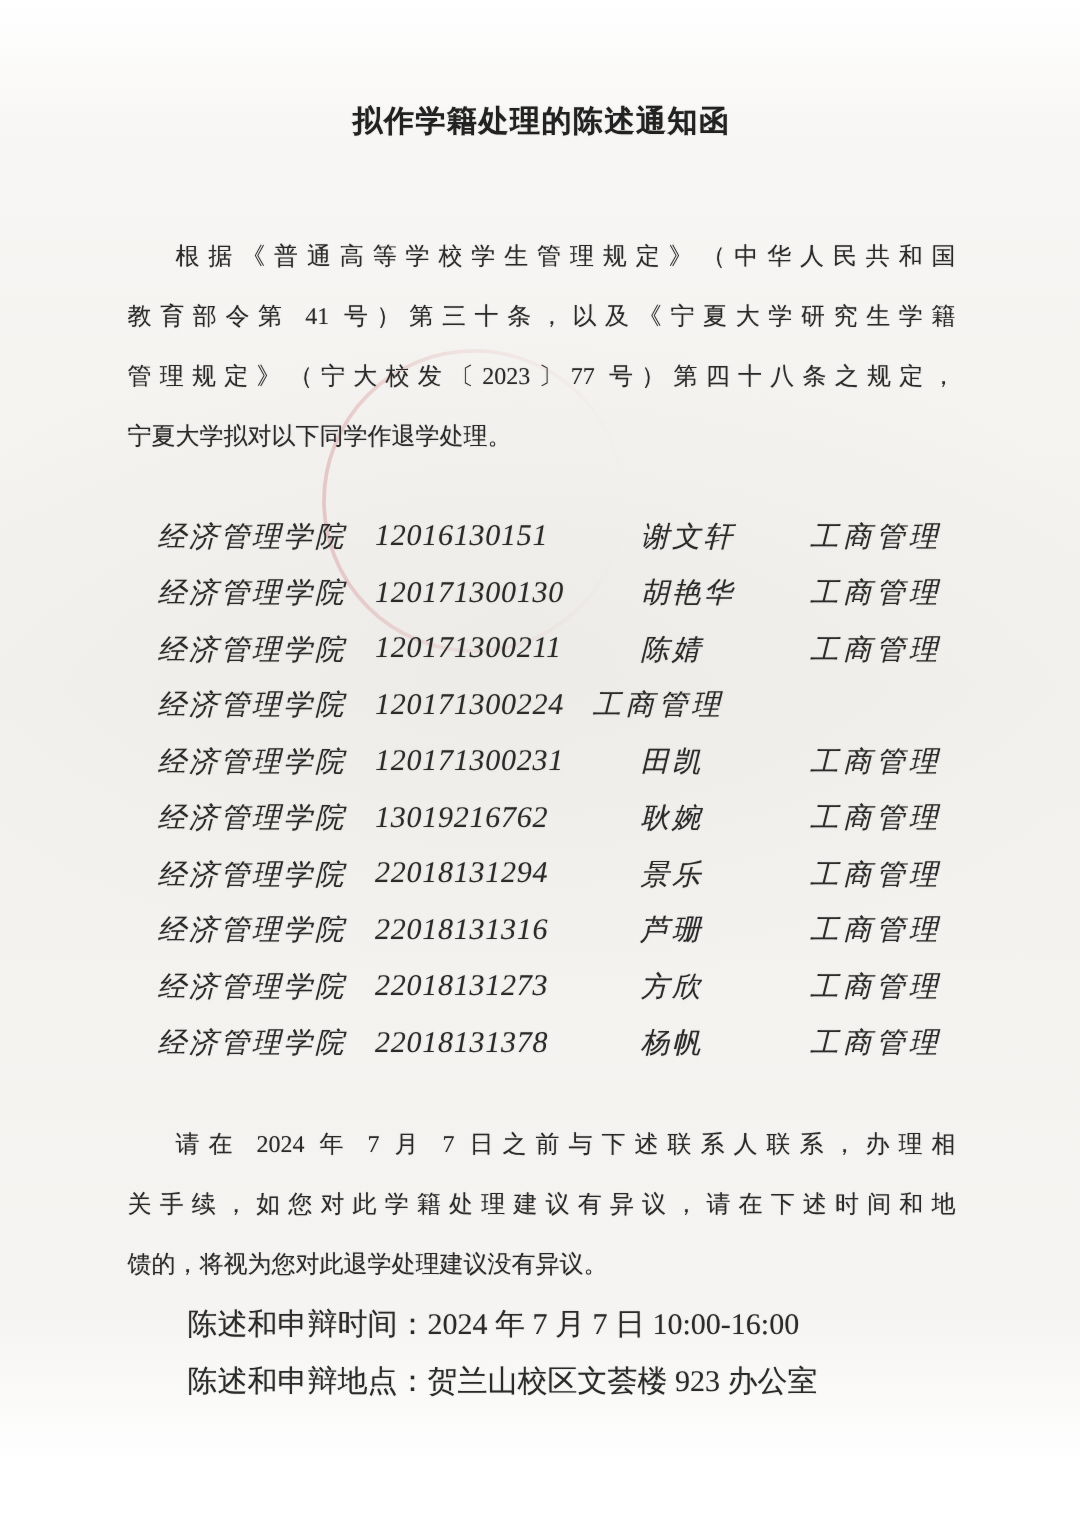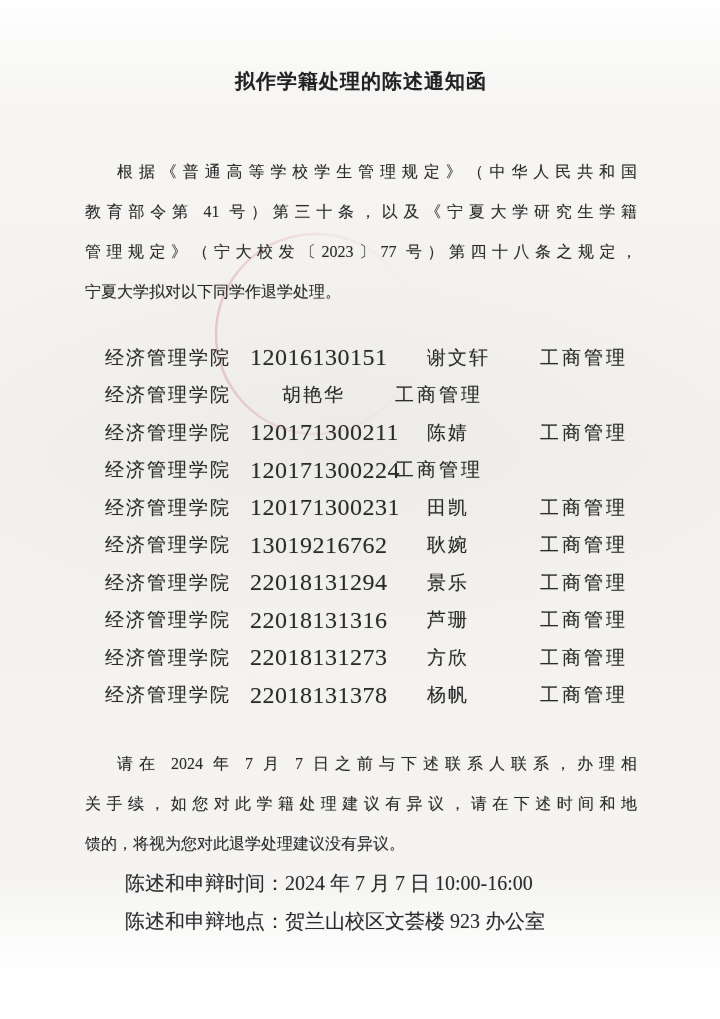--- a/index.html
+++ b/index.html
@@ -46,23 +46,24 @@
   }
   .indent { text-indent: 2em; }
   .p1 { margin-top: 58px; }
   .p2 { margin-top: 30px; }
   .roster { margin-top: 27px; font-size: 19px; }
   .roster-row {
     display: flex;
     align-items: center;
     height: 37.5px;
     padding-left: 20px;
+    font-style: italic;
   }
   .cell-college { width: 145px; letter-spacing: 2px; }
-  .cell-id { width: 145px; font-size: 24px; letter-spacing: 0.5px; }
+  .cell-id { width: 145px; font-size: 20px; letter-spacing: 0.5px; }
   .cell-name { width: 113px; letter-spacing: 2px; margin-left: 32px; }
   .cell-major { flex: 1; letter-spacing: 3px; }
   .contact-line {
     font-size: 20px;
     line-height: 38px;
     height: 38px;
     white-space: nowrap;
   }
   .stamp-svg {
     position: absolute;
@@ -100,20 +101,21 @@
 
     <div class="roster">
       <div class="roster-row">
         <span class="cell-college">经济管理学院</span>
         <span class="cell-id">12016130151</span>
         <span class="cell-name">谢文轩</span>
         <span class="cell-major">工商管理</span>
       </div>
       <div class="roster-row">
         <span class="cell-college">经济管理学院</span>
+        <span class="cell-id">120171300130</span>
         <span class="cell-name">胡艳华</span>
         <span class="cell-major">工商管理</span>
       </div>
       <div class="roster-row">
         <span class="cell-college">经济管理学院</span>
         <span class="cell-id">120171300211</span>
         <span class="cell-name">陈婧</span>
         <span class="cell-major">工商管理</span>
       </div>
       <div class="roster-row">

